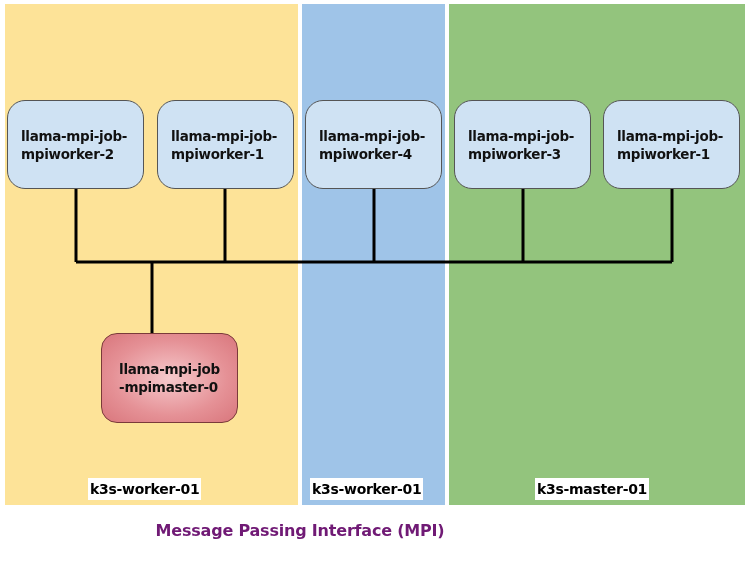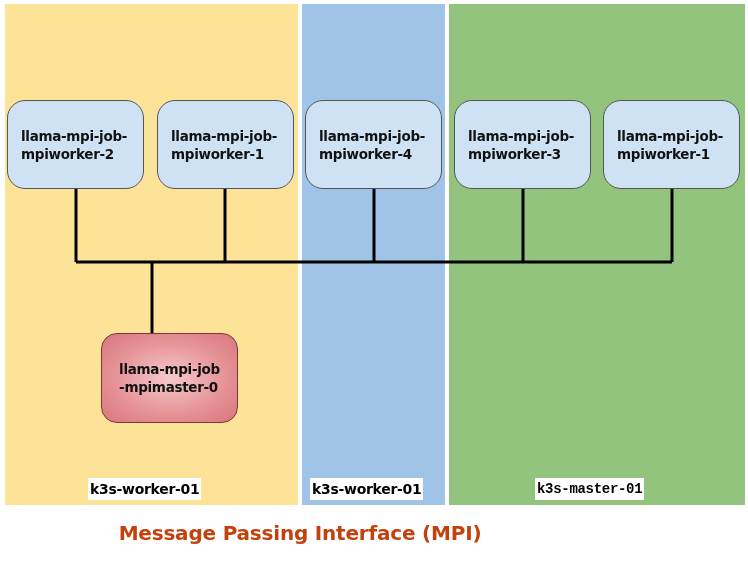--- a/index.html
+++ b/index.html
@@ -7,21 +7,21 @@
   .region{position:absolute;top:4px;height:501px;}
   #r-yellow{left:5px;width:293px;background:#fde398;}
   #r-blue{left:302px;width:143px;background:#9fc4e8;}
   #r-green{left:449px;width:296px;background:#93c47d;}
   .region-label{position:absolute;top:478px;height:22px;line-height:22px;background:#ffffff;font-weight:bold;font-size:14px;color:#000;padding:0 2px;white-space:nowrap;letter-spacing:-0.3px;}
   .node{position:absolute;width:137px;height:89px;background:#cfe2f3;border:1px solid #555;border-radius:18px;box-sizing:border-box;display:flex;align-items:center;justify-content:flex-start;padding-left:13px;}
   .node .t{font-weight:bold;font-size:13.5px;line-height:18px;color:#111;letter-spacing:-0.3px;}
   .master{position:absolute;left:83px;top:333px;width:137px;height:90px;border:1px solid #7a3a3a;border-radius:16px;box-sizing:border-box;background:radial-gradient(ellipse at center,#f6c9cc 0%,#e59196 60%,#d9767c 100%);display:flex;align-items:center;justify-content:center;margin-left:18px;}
   .master .t{font-weight:bold;font-size:13.5px;line-height:18px;color:#111;letter-spacing:-0.3px;}
   svg.wires{position:absolute;left:0;top:0;}
-  #caption{position:absolute;left:0;width:600px;top:521px;text-align:center;font-weight:bold;font-size:20px;color:#c2410c;letter-spacing:-0.2px;}
+  #caption{position:absolute;left:0;width:600px;top:521px;text-align:center;font-weight:bold;font-size:16px;color:#701a75;letter-spacing:-0.2px;}
 </style>
 </head>
 <body>
 
 <div class="region" id="r-yellow"></div>
 <div class="region" id="r-blue"></div>
 <div class="region" id="r-green"></div>
 
 <svg class="wires" width="748" height="561">
   <line x1="76" y1="262" x2="672" y2="262" stroke="#000" stroke-width="3"></line>
@@ -48,15 +48,15 @@
 <div class="node" style="left:603px;top:100px;">
   <div class="t"><span>llama-mpi-job-</span><br><span>mpiworker-1</span></div>
 </div>
 
 <div class="master">
   <div class="t"><span>llama-mpi-job</span><br><span>-mpimaster-0</span></div>
 </div>
 
 <div class="region-label" style="left:88px;">k3s-worker-01</div>
 <div class="region-label" style="left:310px;">k3s-worker-01</div>
-<div class="region-label" style="left:535px;font-family:Liberation Mono, monospace;">k3s-master-01</div>
+<div class="region-label" style="left:535px;">k3s-master-01</div>
 
 <div id="caption">Message Passing Interface (MPI)</div>
 
 </body></html>

